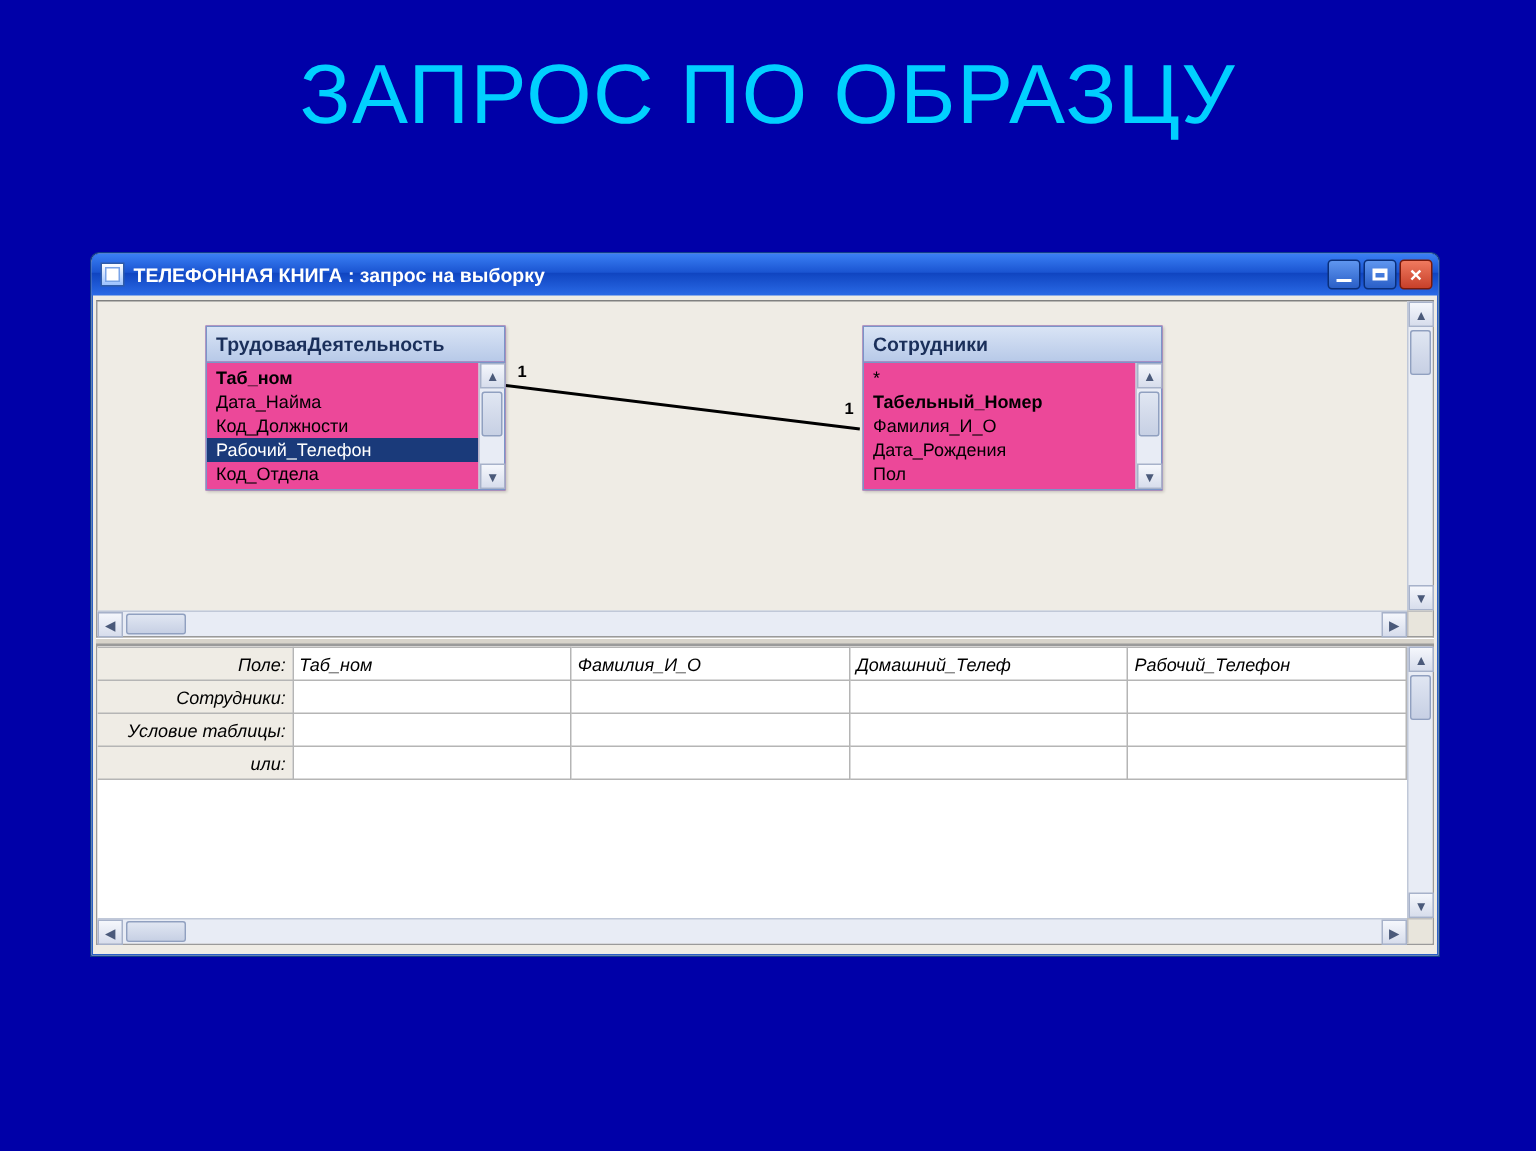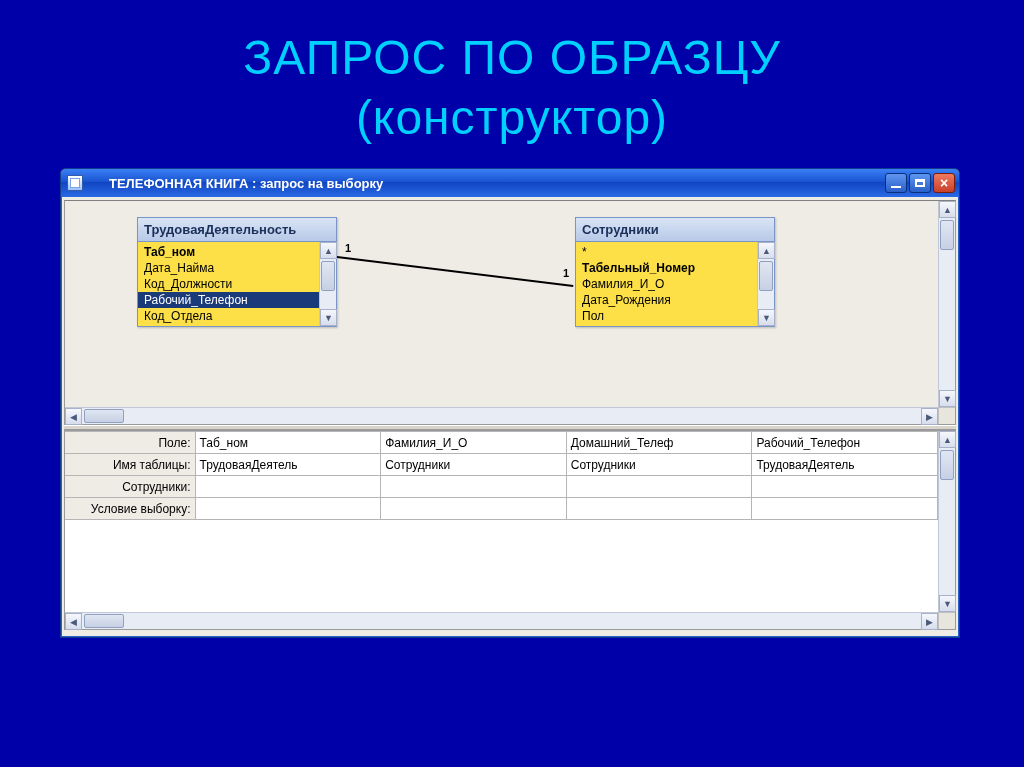--- a/index.html
+++ b/index.html
@@ -10,21 +10,21 @@
     overflow: hidden;
   }
   .slide {
     width: 1024px;
     height: 767px;
     position: relative;
   }
   .slide-title {
     text-align: center;
     color: #00d0ff;
-    font-size: 48px;
+    font-size: 56px;
     font-weight: normal;
     padding-top: 28px;
     line-height: 1.25;
     letter-spacing: 1px;
   }
 
   
   .window {
     position: absolute;
     left: 60px;
@@ -39,21 +39,20 @@
   .titlebar {
     height: 28px;
     background: linear-gradient(to bottom,#3a80f5 0%,#1a54d1 45%,#0f44c0 46%,#2a6ae6 100%);
     border-radius: 6px 6px 0 0;
     display: flex;
     align-items: center;
     padding: 0 4px 0 6px;
     color: #fff;
     font-size: 13px;
     font-weight: bold;
-    gap: 20px;
   }
   .titlebar .winicon {
     width: 16px; height: 16px;
     background: linear-gradient(#fff,#9bc1ff);
     border: 1px solid #305ca8;
     margin-right: 6px;
     position: relative;
   }
   .titlebar .winicon::after{
     content:"";position:absolute;left:2px;top:2px;width:8px;height:8px;
@@ -100,21 +99,21 @@
     position:absolute; right:0; bottom:0; width:17px; height:17px;
     background:#e8e5dc;
     border-left:1px solid #c0c0c0;border-top:1px solid #c0c0c0;
   }
 
   
   .tablebox {
     position: absolute;
     width: 200px;
     border: 1px solid #7a95c8;
-    background: #fde047;
+    background: #ec4899;
     box-shadow: 1px 1px 2px rgba(0,0,0,0.2);
   }
   .tablebox.left { left: 72px; top: 16px; }
   .tablebox.right{ left: 510px; top: 16px; }
   .tablebox-header {
     background: linear-gradient(#d9e4f5,#b7c9e8);
     color: #1a2f5a;
     font-size: 13px;
     font-weight: bold;
     padding: 4px 6px;
@@ -163,21 +162,21 @@
     height: 200px;
     border:1px solid #9a9a9a;
     background:#efece5;
   }
   .qbe-wrap {
     position:absolute;
     left:0; right:17px; top:0; bottom:17px;
     overflow:hidden;
     background:#fff;
   }
-  .qbe { border-collapse:collapse; width:100%; table-layout:fixed;}
+  .qbe { border-collapse:collapse; width:100%; table-layout:fixed;font-style:italic;}
   .qbe td {
     border:1px solid #b5b5b5;
     font-size:12px;
     height:22px;
     padding:0 4px;
     background:#fff;
     overflow:hidden;
     white-space:nowrap;
   }
   .qbe td.rowhdr {
@@ -222,21 +221,20 @@
   }
   .sb-v .sb-thumb{left:1px;right:1px;}
   .sb-h .sb-thumb{top:1px;bottom:1px;}
 </style>
 </head>
 <body>
 
 <div class="slide">
   <div class="slide-title">
     <span>ЗАПРОС ПО ОБРАЗЦУ</span><br>
-    <span>(конструктор)</span>
   </div>
 
   <div class="window">
     <div class="titlebar">
       <div class="winicon"></div>
       <span>ТЕЛЕФОННАЯ КНИГА : запрос на выборку</span>
       <div class="spacer"></div>
       <div class="winbtns">
         <div class="winbtn blue">
             <div class="glyph-min"></div>
@@ -325,35 +323,35 @@
             </colgroup>
             <tbody id="qbe-body">
                 <tr>
                   <td class="rowhdr">Поле:</td>
                   <td>Таб_ном</td>
                   <td>Фамилия_И_О</td>
                   <td>Домашний_Телеф</td>
                   <td>Рабочий_Телефон</td>
                 </tr>
                 <tr>
-                  <td class="rowhdr">Имя таблицы:</td>
-                  <td>ТрудоваяДеятель</td>
-                  <td>Сотрудники</td>
-                  <td>Сотрудники</td>
-                  <td>ТрудоваяДеятель</td>
+                  <td class="rowhdr">Сотрудники:</td>
+                  <td></td>
+                  <td></td>
+                  <td></td>
+                  <td></td>
                 </tr>
                 <tr>
-                  <td class="rowhdr">Сотрудники:</td>
+                  <td class="rowhdr">Условие таблицы:</td>
                   <td></td>
                   <td></td>
                   <td></td>
                   <td></td>
                 </tr>
                 <tr>
-                  <td class="rowhdr">Условие выборку:</td>
+                  <td class="rowhdr">или:</td>
                   <td></td>
                   <td></td>
                   <td></td>
                   <td></td>
                 </tr>
               </tbody>
           </table>
         </div>
         <div class="grid-vscroll sb-v">
           <div class="sb-btn">▲</div>

